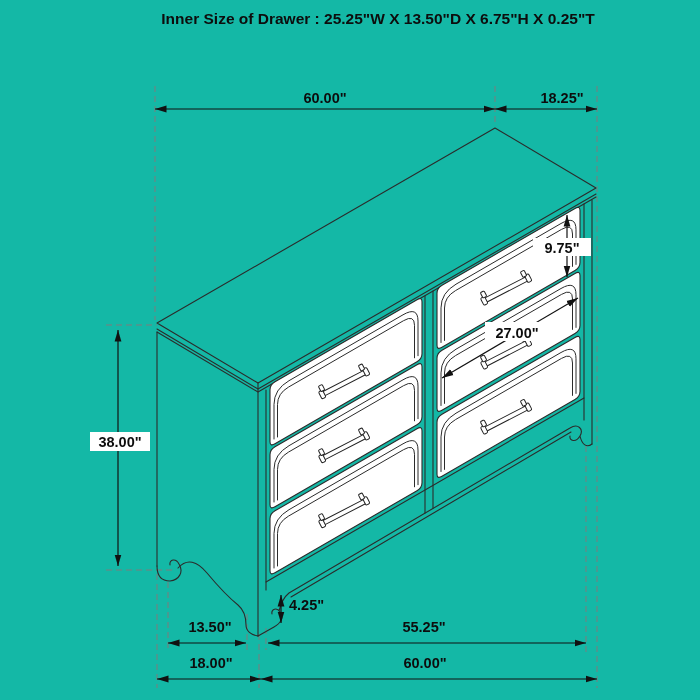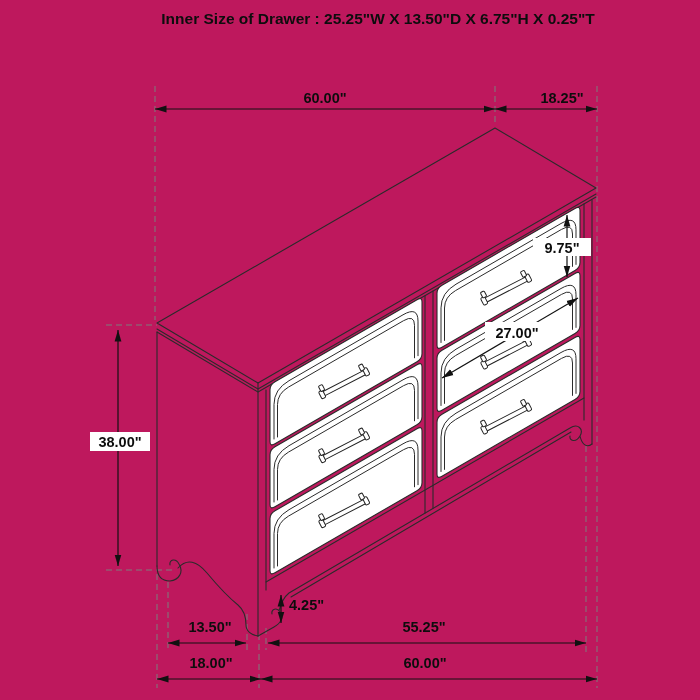--- a/index.html
+++ b/index.html
@@ -1,16 +1,16 @@
 <!DOCTYPE html>
 <html><head>
 <meta charset="utf-8">
 <style>
   html,body{margin:0;padding:0;background:#ffffff;}
-  .stage{position:relative;width:700px;height:700px;background:#be185d;overflow:hidden;}
+  .stage{position:relative;width:700px;height:700px;background:#14b8a6;overflow:hidden;}
   svg{display:block;}
   .case path, .case line{fill:none;stroke:#2b2b2b;stroke-width:1.1;stroke-linecap:round;stroke-linejoin:round;}
   .dashed line{stroke:#7d7d7d;stroke-width:1;stroke-dasharray:6 4;}
   .dims line{stroke:#111;stroke-width:1.2;}
   .dim-label{font:bold 14.5px "Liberation Sans","DejaVu Sans",sans-serif;fill:#0d0d0d;}
   .title-label{font:bold 15.5px "Liberation Sans","DejaVu Sans",sans-serif;fill:#0d0d0d;}
   .labelbg{fill:#ffffff;}
   .drawer-outer{fill:#ffffff;stroke:#2b2b2b;stroke-width:1.1;stroke-linejoin:round;}
   .drawer-inner{fill:none;stroke:#2b2b2b;stroke-width:1;stroke-linejoin:round;}
   .handle rect{fill:#ffffff;stroke:#222;stroke-width:1;}

